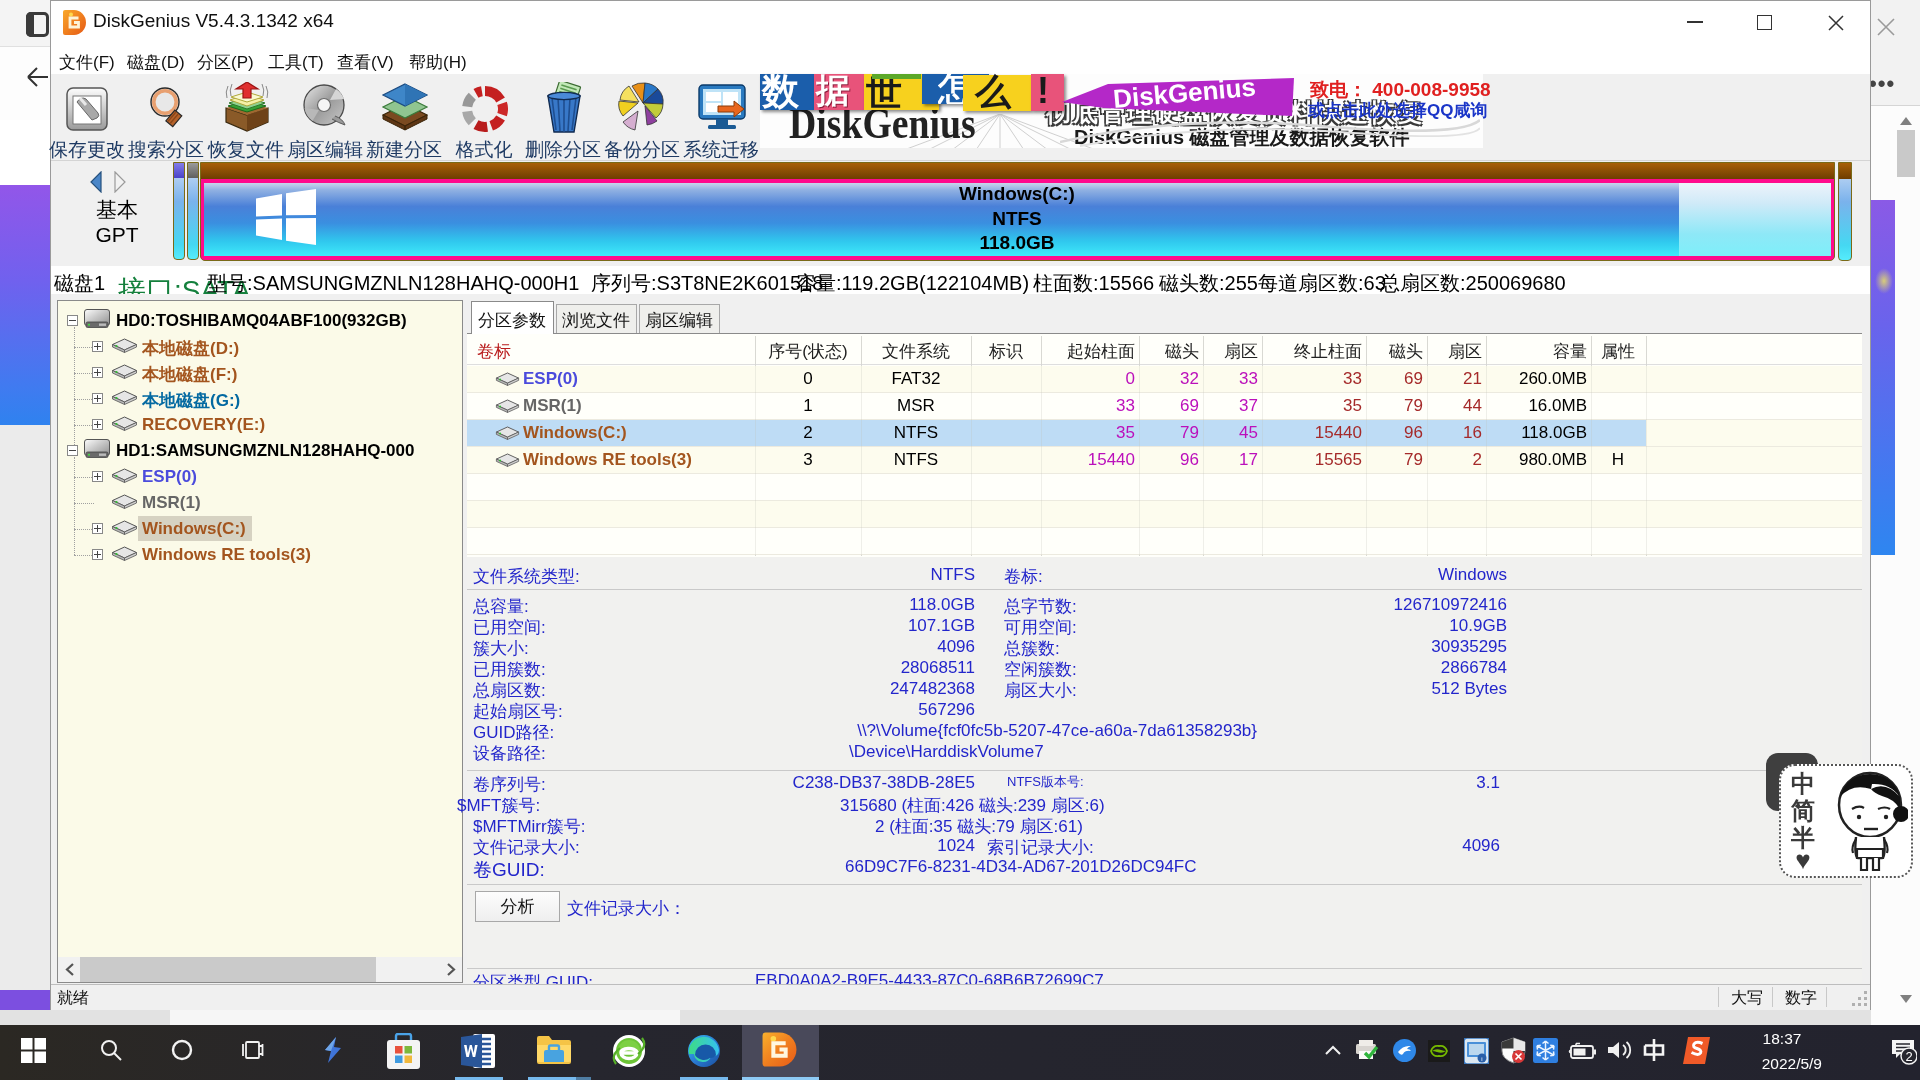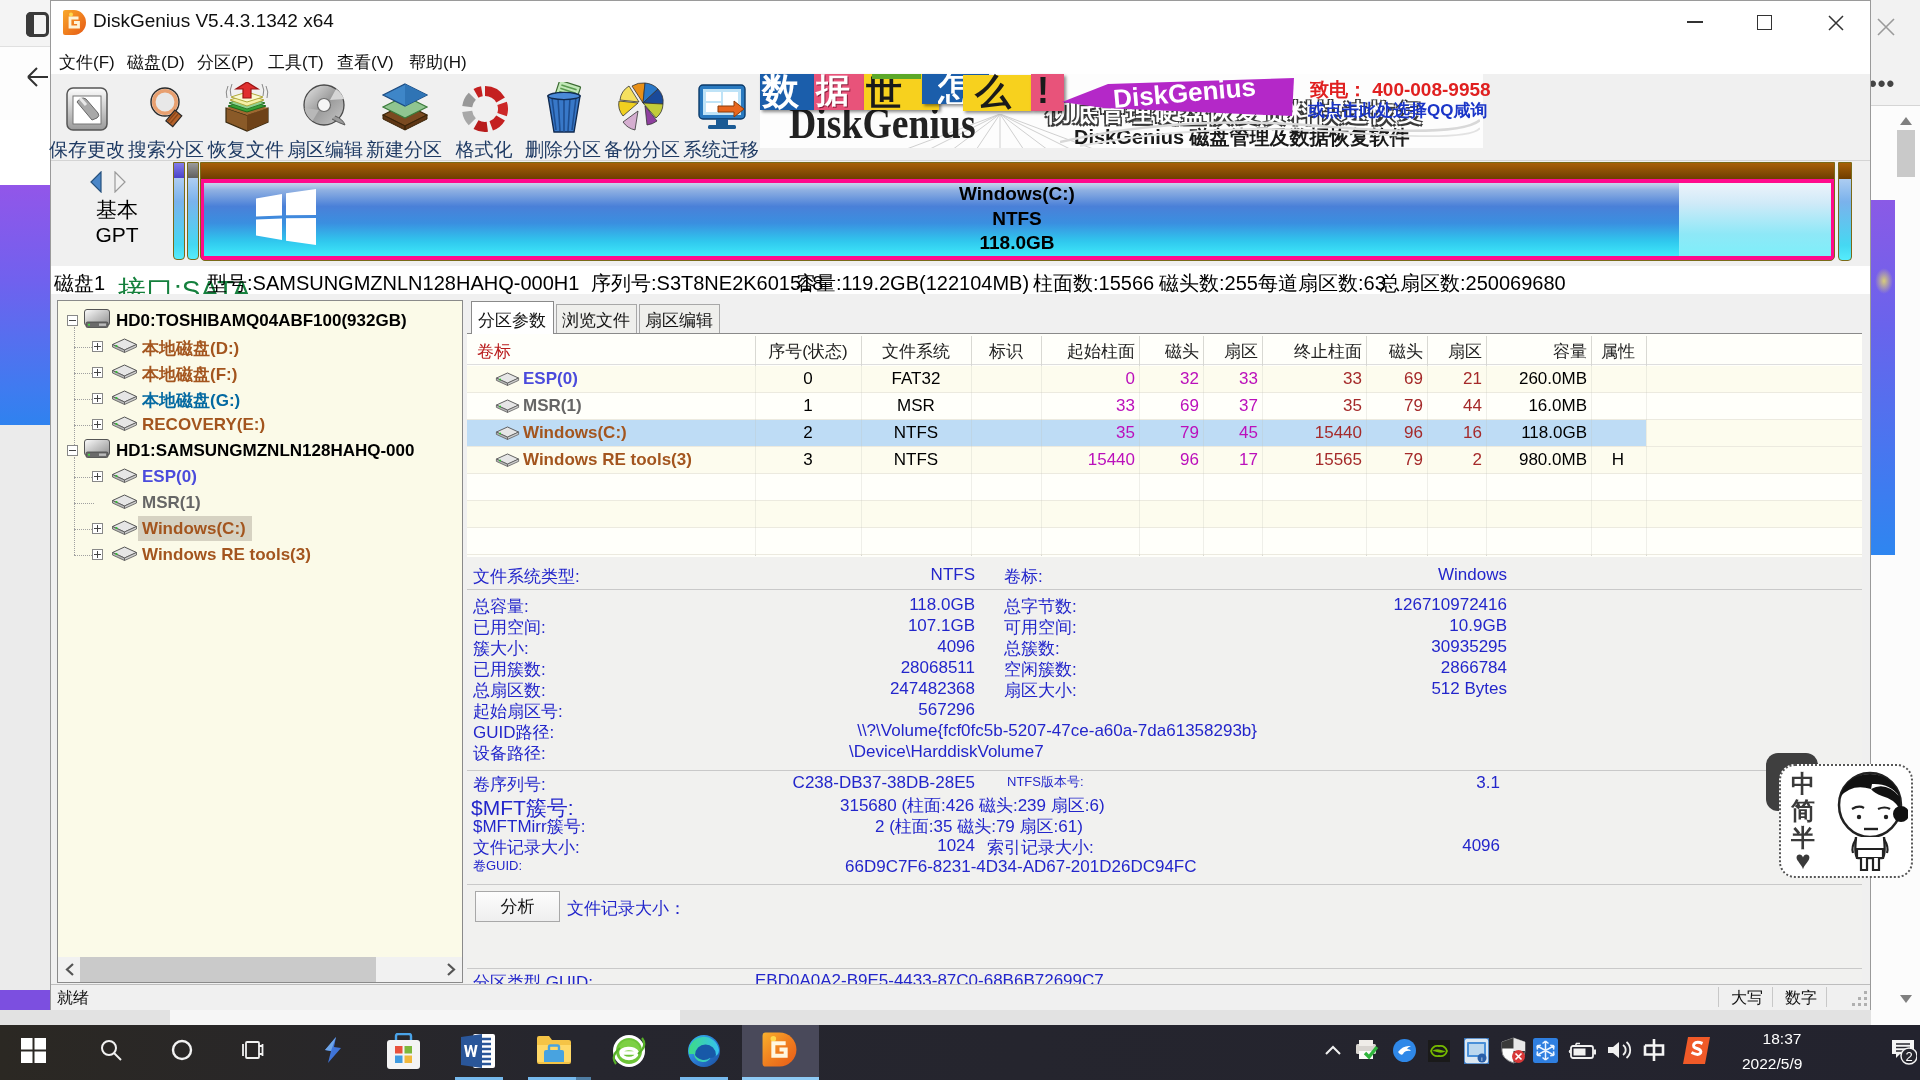--- a/index.html
+++ b/index.html
@@ -182,21 +182,21 @@
     <path d="M17 6 a6 6 0 0 1 0 10 M20.5 3 a10.5 10.5 0 0 1 0 16" stroke="#f0f0f0" stroke-width="1.8" fill="none"></path>
   </svg>
 <svg class="ab" style="left:1642px;top:1038px" width="24" height="24" viewBox="0 0 24 24">
     <path d="M12 1 V23 M3 7.5 H21 V16.5 H3 V7.5" stroke="#f5f5f5" stroke-width="2.6" fill="none"></path>
   </svg>
 <svg class="ab" style="left:1683px;top:1037px" width="27" height="27" viewBox="0 0 27 27">
     <path d="M5 0 h22 l-5 27 h-22 Z" fill="#f05a28"></path>
     <path d="M19.5 6.5 q-6-2.5-8.5 0.5 q-2 3 3 4.5 q5 1.5 3.5 4.5 q-2 3-9-0.5" stroke="#fff" stroke-width="3" fill="none"></path>
   </svg>
 <div class="ab" style="left:1742px;top:1030px;width:80px;height:17px;color:#fff;font-size:15.5px;text-align:center">18:37</div>
-<div class="ab" style="left:1742px;top:1055px;width:80px;height:17px;color:#fff;font-size:15.5px;text-align:left">2022/5/9</div>
+<div class="ab" style="left:1742px;top:1055px;width:80px;height:17px;color:#fff;font-size:15.5px;text-align:right">2022/5/9</div>
 <svg class="ab" style="left:1891px;top:1039px" width="26" height="26" viewBox="0 0 26 26">
     <path d="M1 1 h22 v14 h-14 l-4 4 v-4 h-4 Z" fill="#f5f5f5"></path>
     <path d="M5 5 h14 M5 8.5 h14 M5 12 h9" stroke="#26262e" stroke-width="1.6"></path>
     <circle cx="18" cy="17" r="8" fill="#26262e" stroke="#f5f5f5" stroke-width="1.4"></circle>
     <text x="18" y="21.5" font-size="13" fill="#fff" text-anchor="middle" font-family="Liberation Sans">2</text>
   </svg>
 
 <div class="ab" style="left:50px;top:0;width:1821px;height:1010px;background:#fff;border:1px solid #9a9a9a;box-sizing:border-box"></div>
 <svg class="ab" style="left:62px;top:9px" width="24" height="27" viewBox="0 0 24 27">
     <defs>
@@ -717,29 +717,29 @@
 <div class="ab r blu" style="left:675px;top:700px;width:300px;font-size:17px;white-space:pre">567296</div>
 <div class="ab blu" style="left:473px;top:721px;font-size:17px;white-space:pre">GUID路径:</div>
 <div class="ab r blu" style="left:757px;top:721px;width:500px;font-size:17px;white-space:pre">\\?\Volume{fcf0fc5b-5207-47ce-a60a-7da61358293b}</div>
 <div class="ab blu" style="left:473px;top:742px;font-size:17px;white-space:pre">设备路径:</div>
 <div class="ab blu" style="left:849px;top:742px;font-size:17px;white-space:pre">\Device\HarddiskVolume7</div>
 <div class="ab" style="left:467px;top:770px;width:1395px;height:1px;background:#c9c9c9"></div>
 <div class="ab blu" style="left:473px;top:773px;font-size:17px;white-space:pre">卷序列号:</div>
 <div class="ab r blu" style="left:675px;top:773px;width:300px;font-size:17px;white-space:pre">C238-DB37-38DB-28E5</div>
 <div class="ab blu" style="left:1007px;top:773px;font-size:13px;white-space:pre">NTFS版本号:</div>
 <div class="ab r blu" style="left:1200px;top:773px;width:300px;font-size:17px;white-space:pre">3.1</div>
-<div class="ab blu" style="left:471px;top:794px;font-size:21px;white-space:pre">$MFT簇号:</div>
+<div class="ab blu" style="left:457px;top:794px;font-size:17px;white-space:pre">$MFT簇号:</div>
 <div class="ab blu" style="left:840px;top:794px;font-size:17px;white-space:pre">315680 (柱面:426 磁头:239 扇区:6)</div>
 <div class="ab blu" style="left:473px;top:815px;font-size:17px;white-space:pre">$MFTMirr簇号:</div>
 <div class="ab blu" style="left:875px;top:815px;font-size:17px;white-space:pre">2 (柱面:35 磁头:79 扇区:61)</div>
 <div class="ab blu" style="left:473px;top:836px;font-size:17px;white-space:pre">文件记录大小:</div>
 <div class="ab r blu" style="left:675px;top:836px;width:300px;font-size:17px;white-space:pre">1024</div>
 <div class="ab blu" style="left:987px;top:836px;font-size:17px;white-space:pre">索引记录大小:</div>
 <div class="ab r blu" style="left:1200px;top:836px;width:300px;font-size:17px;white-space:pre">4096</div>
-<div class="ab blu" style="left:473px;top:857px;font-size:13px;white-space:pre">卷GUID:</div>
+<div class="ab blu" style="left:473px;top:857px;font-size:19px;white-space:pre">卷GUID:</div>
 <div class="ab blu" style="left:845px;top:857px;font-size:17px;white-space:pre">66D9C7F6-8231-4D34-AD67-201D26DC94FC</div>
 <div class="ab" style="left:467px;top:884px;width:1395px;height:1px;background:#c9c9c9"></div>
 <div class="ab" style="left:475px;top:891px;width:85px;height:31px;background:linear-gradient(180deg,#fdfdfd,#eeeeee);border:1px solid #a8a8a8;box-sizing:border-box;text-align:center;font-size:17px;line-height:29px;color:#111;white-space:pre">分析</div>
 <div class="ab blu" style="left:567px;top:897px;font-size:17px;white-space:pre">文件记录大小：</div>
 <div class="ab" style="left:467px;top:968px;width:1395px;height:1px;background:#c9c9c9"></div>
 <div class="ab blu" style="left:473px;top:971px;font-size:17px;white-space:pre">分区类型 GUID:</div>
 <div class="ab blu" style="left:755px;top:971px;font-size:17px;white-space:pre">EBD0A0A2-B9E5-4433-87C0-68B6B72699C7</div>
 <div class="ab" style="left:51px;top:984px;width:1819px;height:25px;background:#f0f0f0;border-top:1px solid #bdbdbd"></div>
 <div class="ab" style="left:57px;top:988px;font-size:16px;color:#111;white-space:pre">就绪</div>
 <div class="ab" style="left:1718px;top:987px;width:1px;height:20px;background:#c8c8c8"></div>

